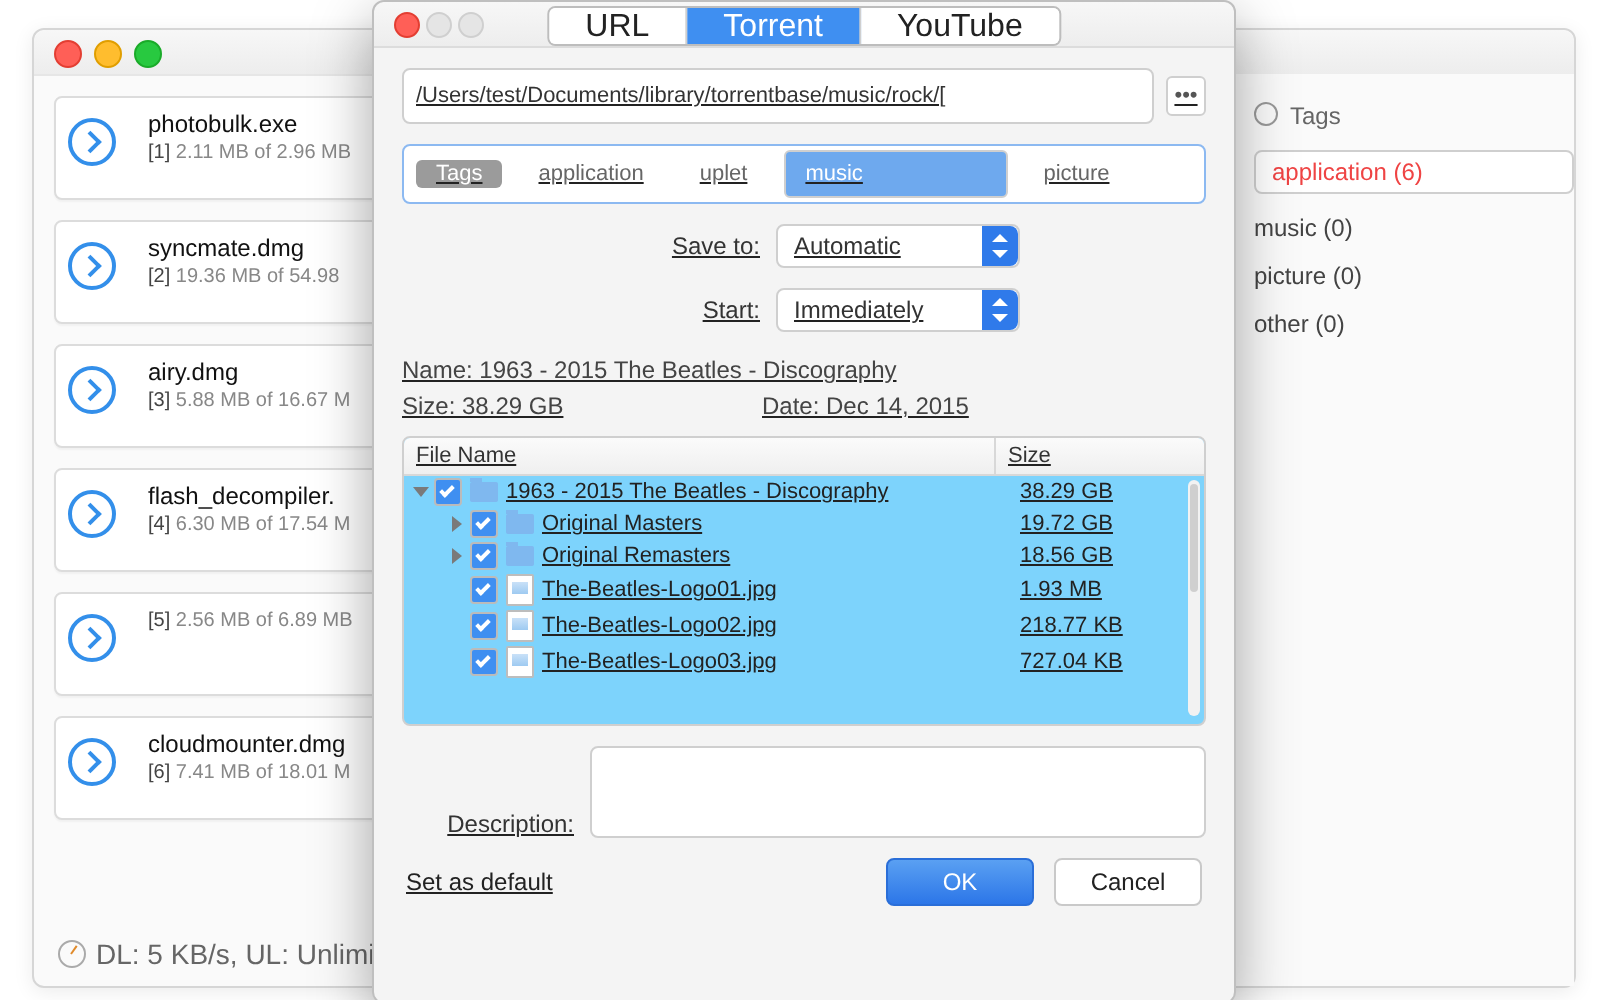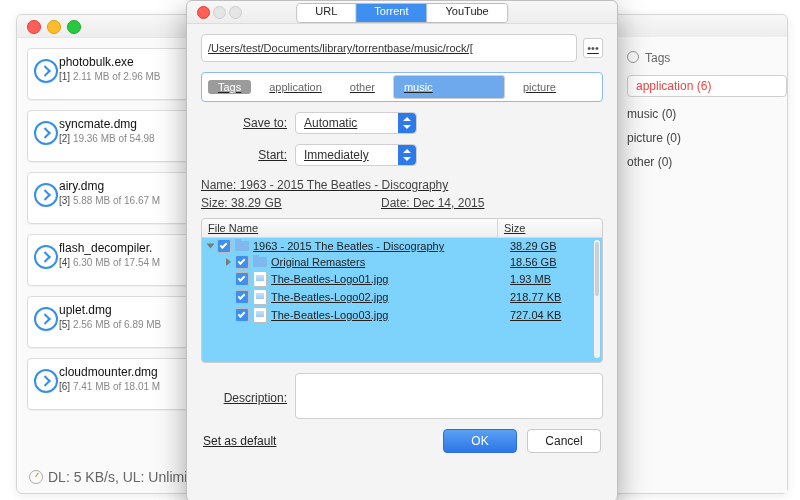--- a/index.html
+++ b/index.html
@@ -10,51 +10,51 @@
   .tl-dots{position:absolute;left:10px;top:5px;display:flex;gap:6px;}
   .tl-dot{width:12px;height:12px;border-radius:50%;}
   .dot-r{background:#ff5f57;border:1px solid #e33e32;}
   .dot-y{background:#ffbd2e;border:1px solid #e09e00;}
   .dot-g{background:#28c940;border:1px solid #1aab29;}
   .wm-body{display:flex;height:calc(100% - 22px);}
   .dl-col{width:176px;padding:10px 0 0 10px;}
   .dl-item{background:#fff;border:1px solid #dcdcdc;border-radius:4px;margin:0 6px 10px 0;padding:6px 6px 6px 8px;height:38px;position:relative;box-shadow:0 1px 1px rgba(0,0,0,.04);}
   .dl-ic{position:absolute;left:6px;top:10px;width:24px;height:24px;border-radius:50%;background:#fff;border:2px solid #338fea;box-sizing:border-box;}
   .dl-ic:after{content:"";position:absolute;left:50%;top:50%;width:6px;height:6px;border-top:2px solid #338fea;border-right:2px solid #338fea;transform:translate(-60%,-50%) rotate(45deg);}
-  .dl-text{margin-left:23px;}
+  .dl-text{margin-left:38px;}
   .dl-name{font-size:12px;color:#111;white-space:nowrap;overflow:hidden;text-overflow:ellipsis;}
   .dl-sub{font-size:10px;color:#888;margin-top:2px;}
   .dl-sub b{color:#444;font-weight:normal;}
   .tags-side{width:160px;border-left:1px solid #e1e1e1;padding:14px 0 0 14px;position:absolute;right:0;top:22px;bottom:0;background:#fafafa;}
   .tags-hdr{color:#666;font-size:12px;margin-bottom:10px;}
   .tags-hdr .circ{display:inline-block;width:10px;height:10px;border:1px solid #999;border-radius:50%;margin-right:6px;vertical-align:-1px;}
   .tags-side .tline{font-size:12px;color:#444;margin-bottom:10px;cursor:pointer;}
   .tags-side .tline.sel{color:#ef4444;}
   .status{position:absolute;left:12px;bottom:8px;color:#666;font-size:14px;}
   .status .gauge{display:inline-block;width:12px;height:12px;border:1px solid #aaa;border-radius:50%;margin-right:5px;vertical-align:-2px;position:relative;}
   .status .gauge:after{content:"";position:absolute;left:5px;top:1px;width:1px;height:5px;background:#e08a2a;transform-origin:bottom;transform:rotate(35deg);}
   
   .modal{position:absolute;left:186px;top:0;width:430px;height:500px;background:#f4f4f4;border:1px solid #bfbfbf;border-radius:6px;box-shadow:0 10px 30px rgba(0,0,0,.35);}
   .m-tl{height:22px;background:linear-gradient(#f7f7f7,#ededed);border-bottom:1px solid #dcdcdc;border-top-left-radius:6px;border-top-right-radius:6px;position:relative;}
   .m-tl .dot{position:absolute;top:5px;width:11px;height:11px;border-radius:50%;}
   .m-tl .d1{left:10px;background:#ff5f57;border:1px solid #e33e32;}
   .m-tl .d2{left:26px;background:#e5e5e5;border:1px solid #cfcfcf;}
   .m-tl .d3{left:42px;background:#e5e5e5;border:1px solid #cfcfcf;}
   .seg{position:absolute;left:50%;top:2px;transform:translateX(-50%);display:flex;border:1px solid #bdbdbd;border-radius:4px;overflow:hidden;height:18px;}
-  .seg div{padding:1px 18px;font-size:11px;background:#fff;cursor:pointer;border-right:1px solid #cfcfcf;}
+  .seg div{padding:1px 18px;font-size:16px;background:#fff;cursor:pointer;border-right:1px solid #cfcfcf;}
   .seg div:last-child{border-right:none;}
   .seg div.act{background:#3f8ff1;color:#fff;}
   .m-body{padding:10px 14px 0 14px;text-decoration:underline;}
   .path{display:flex;align-items:center;border:1px solid #cfcfcf;border-radius:4px;background:#fff;padding:4px 6px;height:18px;font-size:11px;color:#333;}
   .path-more{width:18px;height:18px;margin-left:6px;border:1px solid #cfcfcf;border-radius:3px;background:#fff;text-align:center;font-size:11px;line-height:18px;color:#555;cursor:pointer;}
   .tagrow{margin-top:10px;border:1px solid #8cb9f1;border-radius:4px;background:#fff;padding:4px 6px;display:flex;gap:8px;align-items:center;height:20px;}
   .tagrow .chip{font-size:11px;color:#666;padding:1px 10px;border-radius:3px;cursor:pointer;}
   .tagrow .chip.lab{background:#9b9b9b;color:#fff;}
   .tagrow .chip.sel{background:#6ea9ee;color:#fff;}
-  .formrow{display:flex;align-items:center;margin-top:10px;font-size:12px;color:#333;}
+  .formrow{display:flex;align-items:center;margin-top:10px;font-size:12px;color:#333;justify-content:center;}
   .formrow label{width:86px;text-align:right;margin-right:8px;}
   .sel{position:relative;height:20px;border:1px solid #cfcfcf;border-radius:4px;background:#fff;padding:0 22px 0 8px;font-size:12px;line-height:20px;min-width:90px;cursor:pointer;}
   .sel .cap{position:absolute;right:0;top:0;width:18px;height:20px;background:#2f7aea;border-top-right-radius:4px;border-bottom-right-radius:4px;}
   .sel .cap:before,.sel .cap:after{content:"";position:absolute;left:5px;border-left:4px solid transparent;border-right:4px solid transparent;}
   .sel .cap:before{top:4px;border-bottom:4px solid #fff;}
   .sel .cap:after{bottom:4px;border-top:4px solid #fff;}
   .info{margin-top:12px;font-size:12px;color:#444;}
   .info .r{display:flex;margin-top:4px;}
   .info .r span:first-child{width:180px;}
   .tbl{margin-top:8px;border:1px solid #cfcfcf;border-radius:4px;background:#7dd3fc;overflow:hidden;}
@@ -67,21 +67,21 @@
   .trow .cname{flex:1;display:flex;align-items:center;gap:4px;overflow:hidden;white-space:nowrap;}
   .trow .csize{width:92px;padding-left:6px;}
   .tri{width:0;height:0;border-top:4px solid transparent;border-bottom:4px solid transparent;border-left:5px solid #7a7a7a;display:inline-block;}
   .tri.dn{transform:rotate(90deg);}
   .cb{width:12px;height:12px;border:1px solid #bbb;border-radius:2px;background:#3f8ff1;position:relative;flex:0 0 12px;}
   .cb:after{content:"";position:absolute;left:2px;top:3px;width:5px;height:2px;border-left:2px solid #fff;border-bottom:2px solid #fff;transform:rotate(-45deg);}
   .fold{width:14px;height:10px;background:#7fb8ef;border-radius:1px;position:relative;flex:0 0 14px;}
   .fold:before{content:"";position:absolute;left:0;top:-3px;width:6px;height:3px;background:#7fb8ef;border-top-left-radius:1px;border-top-right-radius:1px;}
   .fimg{width:12px;height:14px;background:#fff;border:1px solid #bdbdbd;border-radius:1px;position:relative;flex:0 0 12px;}
   .fimg:after{content:"";position:absolute;left:2px;top:3px;width:8px;height:6px;background:linear-gradient(#c9e1f8,#9ecaf1);}
-  .desc-row{display:flex;margin-top:10px;align-items:center;font-size:12px;color:#333;}
+  .desc-row{display:flex;margin-top:10px;align-items:flex-end;font-size:12px;color:#333;}
   .desc-row label{width:86px;text-align:right;margin-right:8px;padding-top:3px;}
   .desc-row textarea{flex:1;height:36px;border:1px solid #cfcfcf;border-radius:4px;resize:none;font:inherit;padding:4px;}
   .m-foot{display:flex;align-items:center;gap:10px;padding:0 16px;margin-top:10px;}
   .setdef{text-decoration:underline;color:#222;font-size:12px;cursor:pointer;margin-right:auto;}
   .btn{min-width:72px;height:22px;border-radius:4px;font-size:12px;text-align:center;line-height:22px;cursor:pointer;}
   .btn.cancel{background:#fff;border:1px solid #c9c9c9;}
   .btn.ok{background:linear-gradient(#5aa0f2,#2c76e8);color:#fff;border:1px solid #2a6ed8;}
   .sbar{position:absolute;right:2px;top:2px;width:6px;height:118px;background:#f2f2f2;border-radius:3px;}
   .sbar i{position:absolute;left:1px;top:2px;width:4px;height:54px;background:#cfcfcf;border-radius:2px;}
   .tbl-wrap{position:relative;}
@@ -124,21 +124,20 @@
           <div class="dl-item">
             <div class="dl-ic"></div>
             <div class="dl-text">
               <div class="dl-name">flash_decompiler.</div>
               <div class="dl-sub"><b>[4]</b> 6.30 MB of 17.54 M</div>
             </div>
           </div>
           <div class="dl-item">
             <div class="dl-ic"></div>
             <div class="dl-text">
-              <div class="dl-name">uplet.dmg</div>
               <div class="dl-sub"><b>[5]</b> 2.56 MB of 6.89 MB</div>
             </div>
           </div>
           <div class="dl-item">
             <div class="dl-ic"></div>
             <div class="dl-text">
               <div class="dl-name">cloudmounter.dmg</div>
               <div class="dl-sub"><b>[6]</b> 7.41 MB of 18.01 M</div>
             </div>
           </div>
@@ -170,21 +169,21 @@
   <div class="m-body">
     <div style="display:flex;align-items:center;">
       <div class="path" style="flex:1">
             <span>/Users/test/Documents/library/torrentbase/music/rock/[</span>
           </div>
       <div class="path-more">•••</div>
     </div>
     <div class="tagrow">
       <span class="chip lab">Tags</span>
       <span class="chip">application</span>
-      <span class="chip">other</span>
+      <span class="chip">uplet</span>
       <span class="chip sel">music</span>
       <span class="chip">picture</span>
     </div>
     <div class="formrow">
       <label>Save to:</label>
       <div class="sel"><span>Automatic</span><span class="cap"></span></div>
     </div>
     <div class="formrow">
       <label>Start:</label>
       <div class="sel"><span>Immediately</span><span class="cap"></span></div>
@@ -210,20 +209,29 @@
                   <span class="fold"></span>
                   <span>1963 - 2015 The Beatles - Discography</span>
                 </div>
                 <div class="csize">38.29 GB</div>
               </div>
               <div class="trow">
                 <div class="cname" style="padding-left:24px">
                   <span class="tri"></span>
                   <span class="cb"></span>
                   <span class="fold"></span>
+                  <span>Original Masters</span>
+                </div>
+                <div class="csize">19.72 GB</div>
+              </div>
+              <div class="trow">
+                <div class="cname" style="padding-left:24px">
+                  <span class="tri"></span>
+                  <span class="cb"></span>
+                  <span class="fold"></span>
                   <span>Original Remasters</span>
                 </div>
                 <div class="csize">18.56 GB</div>
               </div>
               <div class="trow">
                 <div class="cname" style="padding-left:24px">
                   <span style="width:5px;display:inline-block"></span>
                   <span class="cb"></span>
                   <span class="fimg"></span>
                   <span>The-Beatles-Logo01.jpg</span>

